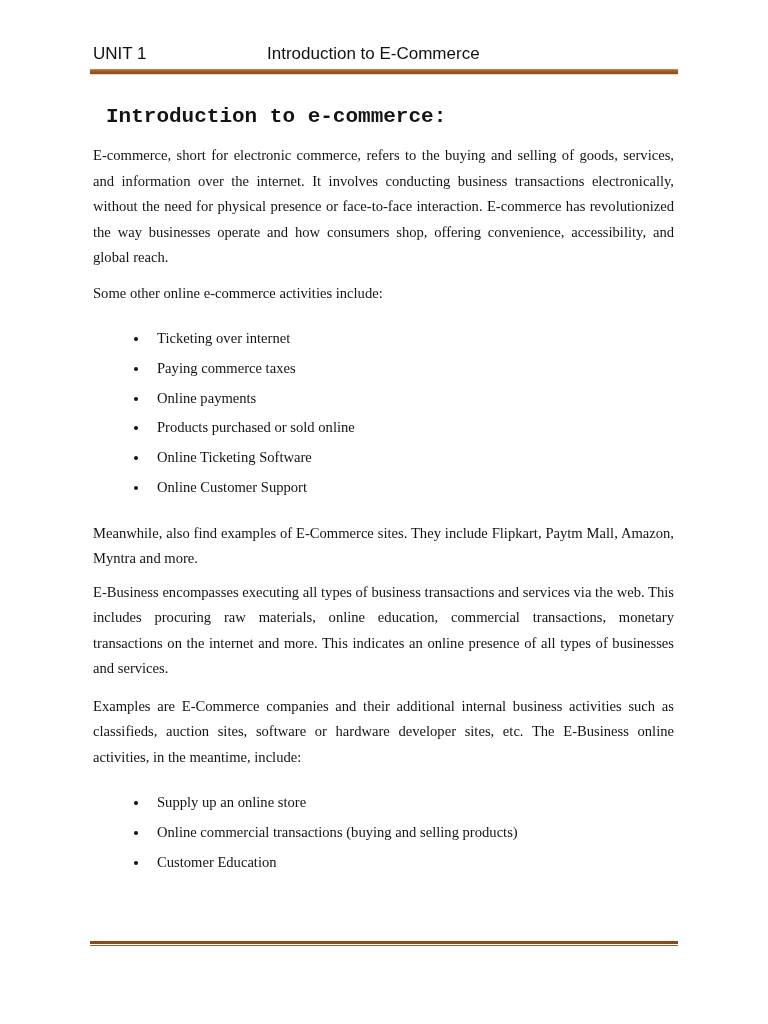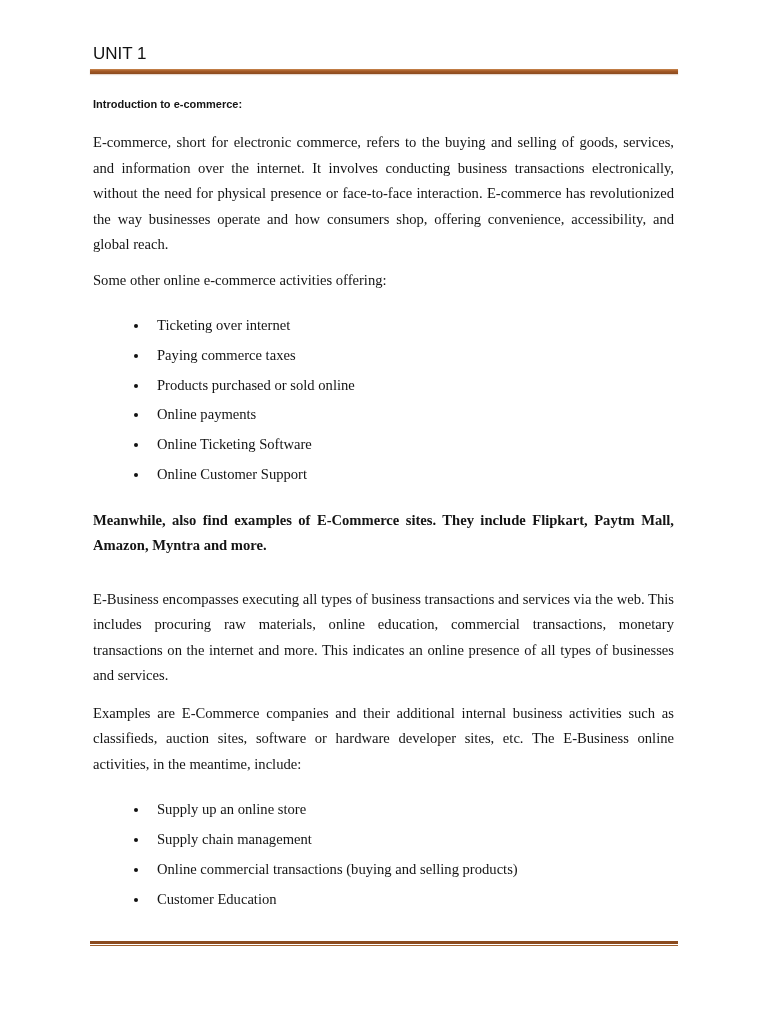--- a/index.html
+++ b/index.html
@@ -53,25 +53,25 @@
       position: absolute;
       left: 93px;
       top: 92px;
       width: 581px;
       font-family: "Liberation Serif", serif;
       font-size: 14.6px;
       line-height: 25.5px;
       color: #141414;
     }
     .h {
-      font-family: Liberation Sans, sans-serif;
+      font-family: Liberation Mono, monospace;
       font-weight: bold;
-      font-size: 11px;
+      font-size: 21px;
       line-height: 24px;
-      margin: 0;
+      margin: 13px;
     }
     p {
       margin: 0;
       text-align: justify;
     }
     ul.bullets {
       list-style: none;
       margin: 18px;
       padding: 0;
     }
@@ -107,50 +107,50 @@
       background: #a0602e;
     }
   </style>
 </head>
 <body>
 
 <div class="page">
 
   <div class="header">
     <span class="unit">UNIT 1</span>
+    <span class="title">Introduction to E-Commerce</span>
   </div>
   <div class="header-rule"></div>
 
   <div class="content">
 
     <h2 class="h" style="margin-bottom:14px;">Introduction to e-commerce:</h2>
 
     <p style="margin-bottom:10px;">E-commerce, short for electronic commerce, refers to the buying and selling of goods, services, and information over the internet. It involves conducting business transactions electronically, without the need for physical presence or face-to-face interaction. E-commerce has revolutionized the way businesses operate and how consumers shop, offering convenience, accessibility, and global reach.</p>
 
-    <p style="margin-bottom:14px;">Some other online e-commerce activities offering:</p>
+    <p style="margin-bottom:14px;">Some other online e-commerce activities include:</p>
 
     <ul class="bullets">
       <li><span class="dot"></span><span>Ticketing over internet</span></li>
       <li><span class="dot"></span><span>Paying commerce taxes</span></li>
+      <li><span class="dot"></span><span>Online payments</span></li>
       <li><span class="dot"></span><span>Products purchased or sold online</span></li>
-      <li><span class="dot"></span><span>Online payments</span></li>
       <li><span class="dot"></span><span>Online Ticketing Software</span></li>
       <li><span class="dot"></span><span>Online Customer Support</span></li>
     </ul>
 
-    <p style="margin-top:2px; margin-bottom:28px;font-weight:bold;">Meanwhile, also find examples of E-Commerce sites. They include Flipkart, Paytm Mall, Amazon, Myntra and more.</p>
+    <p style="margin-top:2px; margin-bottom:8px;">Meanwhile, also find examples of E-Commerce sites. They include Flipkart, Paytm Mall, Amazon, Myntra and more.</p>
 
 
     <p style="margin-bottom:12px;">E-Business encompasses executing all types of business transactions and services via the web. This includes procuring raw materials, online education, commercial transactions, monetary transactions on the internet and more. This indicates an online presence of all types of businesses and services.</p>
 
     <p style="">Examples are E-Commerce companies and their additional internal business activities such as classifieds, auction sites, software or hardware developer sites, etc. The E-Business online activities, in the meantime, include:</p>
 
     <ul class="bullets">
       <li><span class="dot"></span><span>Supply up an online store</span></li>
-      <li><span class="dot"></span><span>Supply chain management</span></li>
       <li><span class="dot"></span><span>Online commercial transactions (buying and selling products)</span></li>
       <li><span class="dot"></span><span>Customer Education</span></li>
     </ul>
 
   </div>
 
   <div class="footer-rule-thick"></div>
   <div class="footer-rule-thin"></div>
 
 </div>

